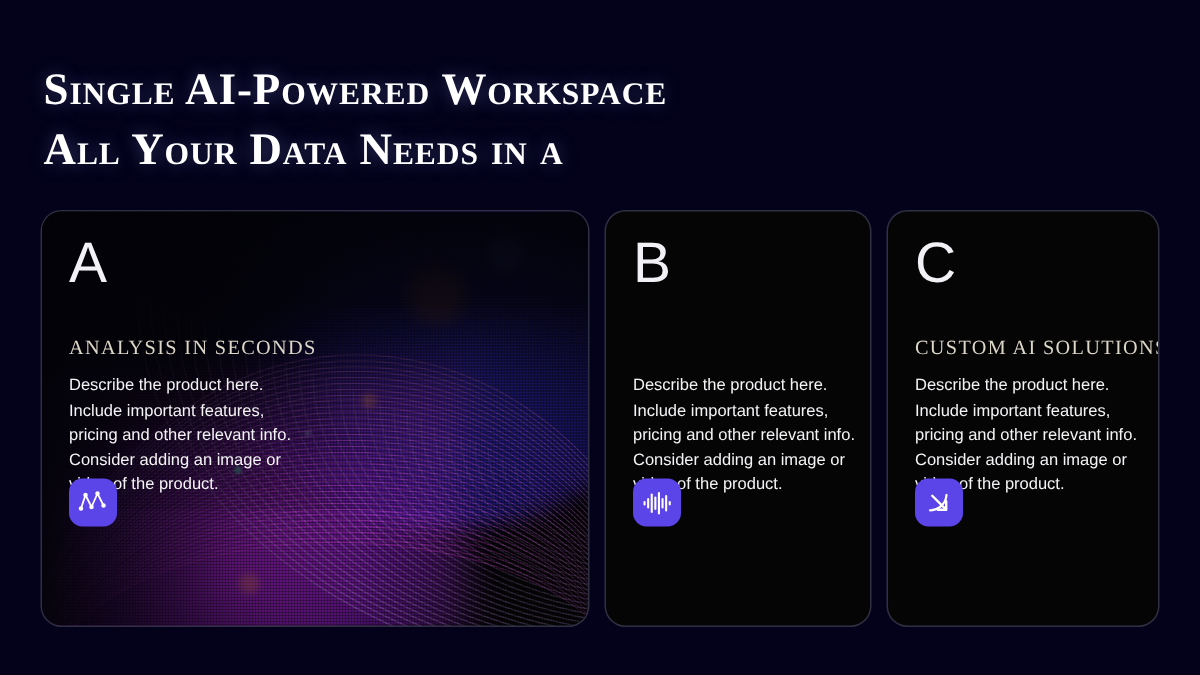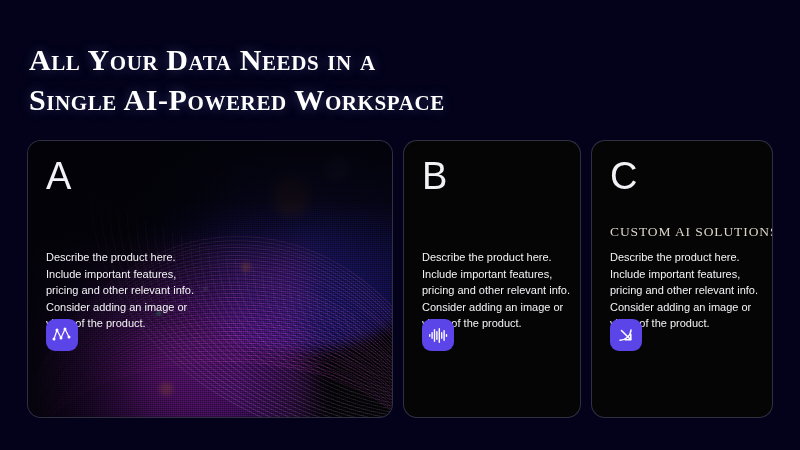--- a/index.html
+++ b/index.html
@@ -217,22 +217,22 @@
     display: flex;
     align-items: center;
     justify-content: center;
   }
   .icon-tile svg { display: block; }
 </style>
 </head>
 <body>
 
 <h1 class="page-title">
+  <span class="tline">Single AI-Powered Workspace</span>
   <span class="tline">All Your Data Needs in a</span>
-  <span class="tline">Single AI-Powered Workspace</span>
 </h1>
 
 <div class="cards">
 
   <div class="card card-a">
     <div class="art">
       <div class="art-glow-blue"></div>
       <div class="mesh-wash"></div>
       <div class="art-glow-purple"></div>
       <div class="mesh" id="meshA">
@@ -308,20 +308,21 @@
       <div class="bokeh bokeh-2"></div>
       <div class="bokeh bokeh-3"></div>
       <div class="bokeh bokeh-4"></div>
       <div class="bokeh bokeh-5"></div>
       <div class="bokeh bokeh-6"></div>
       <div class="art-topshade"></div>
       <div class="art-leftshade"></div>
     </div>
     <div class="card-inner">
       <div class="card-letter">A</div>
+      <div class="card-heading">ANALYSIS IN SECONDS</div>
       <div class="card-body">Describe the product here. Include important features, pricing and other relevant info. Consider adding an image or video of the product.</div>
       <div class="icon-tile">
         <span>
           <svg width="20" height="18" viewBox="0 0 20 18">
             <polyline points="2,13 5,4 9,12 13,3 17,11" fill="none" stroke="#ffffff" stroke-width="1.2" stroke-linecap="round" stroke-linejoin="round"></polyline>
             <circle cx="2" cy="13" r="1.5" fill="#ffffff"></circle>
             <circle cx="5" cy="4" r="1.5" fill="#ffffff"></circle>
             <circle cx="9" cy="12" r="1.5" fill="#ffffff"></circle>
             <circle cx="13" cy="3" r="1.5" fill="#ffffff"></circle>
             <circle cx="17" cy="11" r="1.5" fill="#ffffff"></circle>

